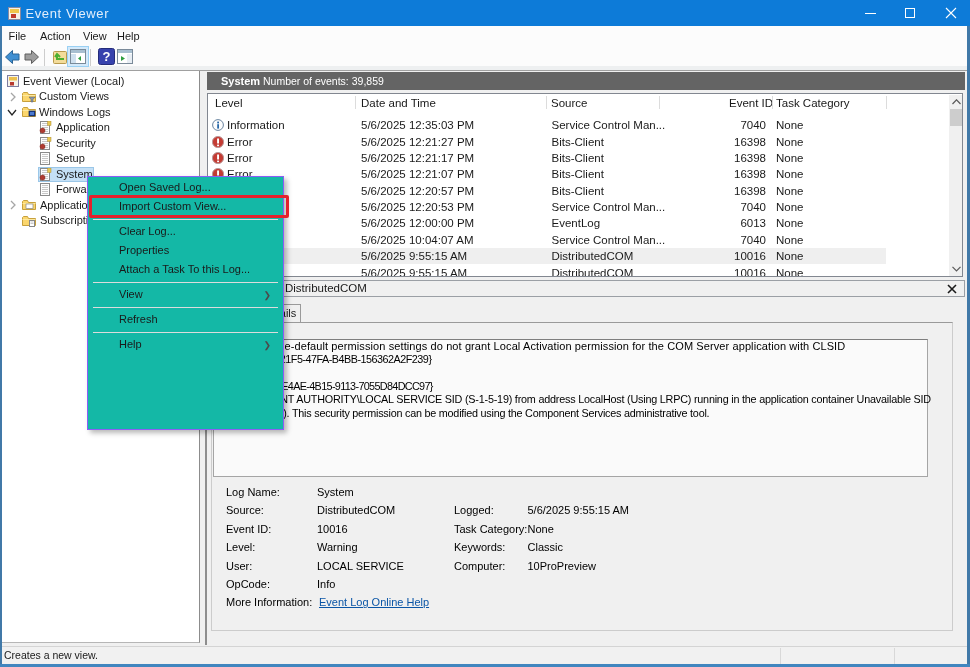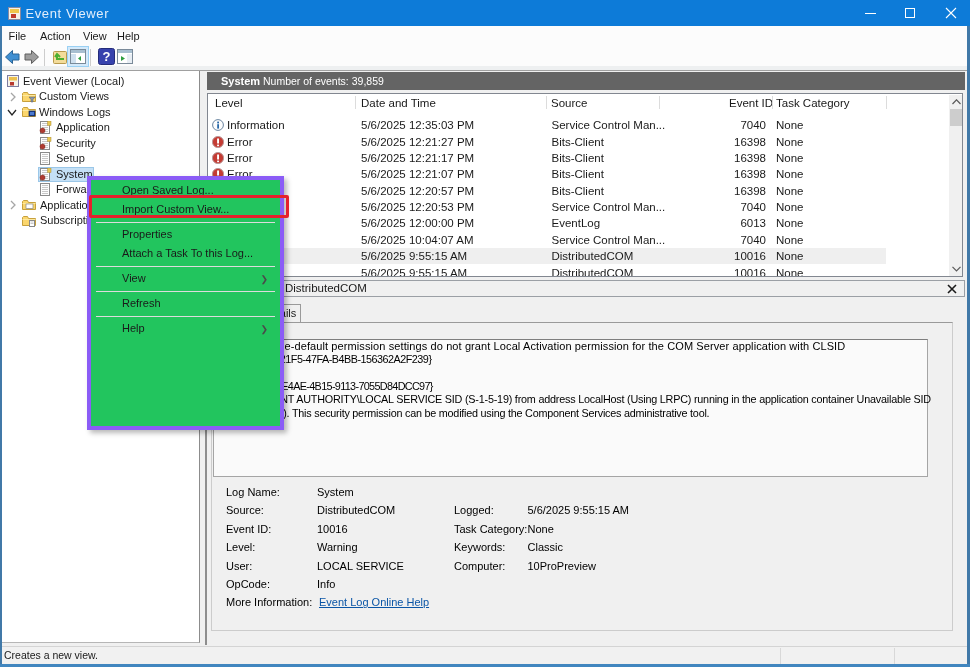--- a/index.html
+++ b/index.html
@@ -43,21 +43,21 @@
 #dl4 { letter-spacing:-0.65px; }
 #dl5 { letter-spacing:-0.21px; }
 #dl6 { letter-spacing:-0.23px; }
 .flabel { position:absolute; font-size:11px; color:#000; }
 .fval { position:absolute; font-size:11px; color:#000; }
 
 
 #status { position:absolute; left:2px; top:646px; width:965px; height:17px; background:#f1f1f1; border-top:1px solid #d4d4d4; line-height:17px; font-size:11px; }
 
 
-#cmenu { position:absolute; left:87px; top:176px; width:197px; height:254px; padding-top:1px; background:#22c55e; border:4px solid #8b5cf6; box-shadow:3px 3px 5px rgba(0,0,0,0.28); z-index:100; }
+#cmenu { position:absolute; left:87px; top:176px; width:197px; height:254px; padding-top:1px; background:#14b8a6; border:1px solid #8b5cf6; box-shadow:3px 3px 5px rgba(0,0,0,0.28); z-index:100; }
 .ci { position:relative; height:19px; line-height:19px; padding-left:31px; font-size:11px; color:#1a1a1a; white-space:nowrap; }
 .csep { height:6px; position:relative; }
 .csep:after { content:""; position:absolute; left:5px; right:5px; top:2.5px; height:1px; background:#dcdcdc; }
 .carr { position:absolute; right:12px; top:0.5px; font-size:9px; color:#4a4a4a; }
 #hl { background:linear-gradient(to bottom, rgba(0,0,0,0) 2px, #9fcdf2 2px, #9fcdf2 18px, rgba(0,0,0,0) 18px); }
 #redbox { position:absolute; left:89px; top:194.5px; width:200px; height:23px; border:3px solid #e5212c; border-radius:2px; z-index:101; }
 </style>
 </head>
 <body>
 
@@ -394,20 +394,21 @@
 </div>
 
 <div id="edgeL"></div>
 <div id="edgeR"></div>
 <div id="edgeB"></div>
 
 <div id="cmenu">
   <div class="ci">Open Saved Log...</div>
   <div class="ci">Import Custom View...</div>
   <div class="csep"></div>
+  <div class="ci">Clear Log...</div>
   <div class="ci">Properties</div>
   <div class="ci">Attach a Task To this Log...</div>
   <div class="csep"></div>
   <div class="ci">View<span class="carr">❯</span></div>
   <div class="csep"></div>
   <div class="ci">Refresh</div>
   <div class="csep"></div>
   <div class="ci">Help<span class="carr">❯</span></div>
 </div>
 <div id="redbox"></div>

